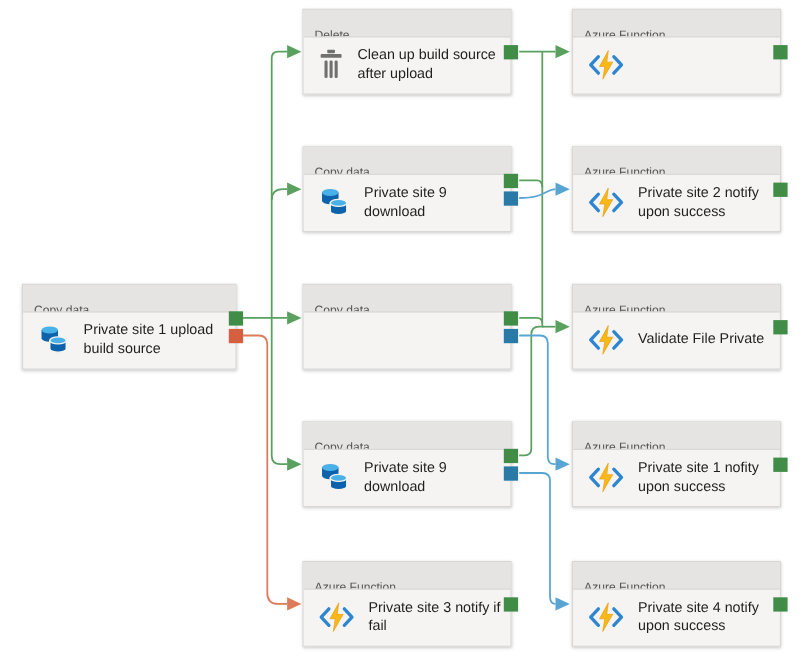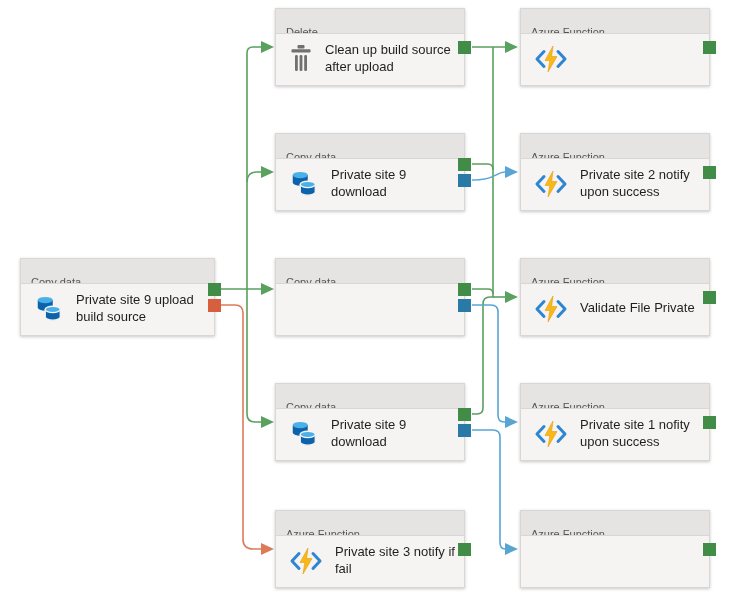--- a/index.html
+++ b/index.html
@@ -73,21 +73,21 @@
     <div class="node-header">Copy data</div>
     <div class="node-body">
       <span class="icon">
         <svg width="30" height="29" viewBox="0 0 32 30">
           <path class="db-dark" d="M4 6 v8 a8 3.4 0 0 0 16 0 v-8 z"></path>
             <ellipse class="db-light" cx="12" cy="6" rx="8" ry="3.4"></ellipse>
           <path class="db-dark" d="M12 16 v8 a8 3.4 0 0 0 16 0 v-8 z" stroke="#f5f4f2" stroke-width="1.4"></path>
             <ellipse class="db-light" cx="20" cy="16" rx="8" ry="3.4" stroke="#f5f4f2" stroke-width="1.4"></ellipse>
         </svg>
       </span>
-      <div class="node-title">Private site 9 upload build source</div>
+      <div class="node-title">Private site 1 upload build source</div>
     </div>
     <span class="port port-green p-top"></span>
     <span class="port port-red p-bot"></span>
   </div>
 
   <div class="node" style="left:275px;top:8px;width:190px">
     <div class="node-header">Delete</div>
     <div class="node-body">
       <span class="icon">
         <svg width="24" height="27" viewBox="0 0 24 27">
@@ -212,16 +212,26 @@
           <polygon class="bolt" points="19,1 11,15.5 15.8,15.5 14,27 23,11.5 17.6,11.5"></polygon>
         </svg>
       </span>
       <div class="node-title">Private site 1 nofity upon success</div>
     </div>
     <span class="port port-green p-mid"></span>
   </div>
 
   <div class="node" style="left:520px;top:510px;width:190px">
     <div class="node-header">Azure Function</div>
+    <div class="node-body">
+      <span class="icon">
+        <svg width="34" height="28" viewBox="0 0 34 28">
+          <polyline class="fnb" points="10,6.5 3,14 10,21.5"></polyline>
+            <polyline class="fnb" points="24,6.5 31,14 24,21.5"></polyline>
+          <polygon class="bolt" points="19,1 11,15.5 15.8,15.5 14,27 23,11.5 17.6,11.5"></polygon>
+        </svg>
+      </span>
+      <div class="node-title">Private site 4 notify upon success</div>
+    </div>
     <span class="port port-green p-mid"></span>
   </div>
 
 </div>
 
 </body></html>

